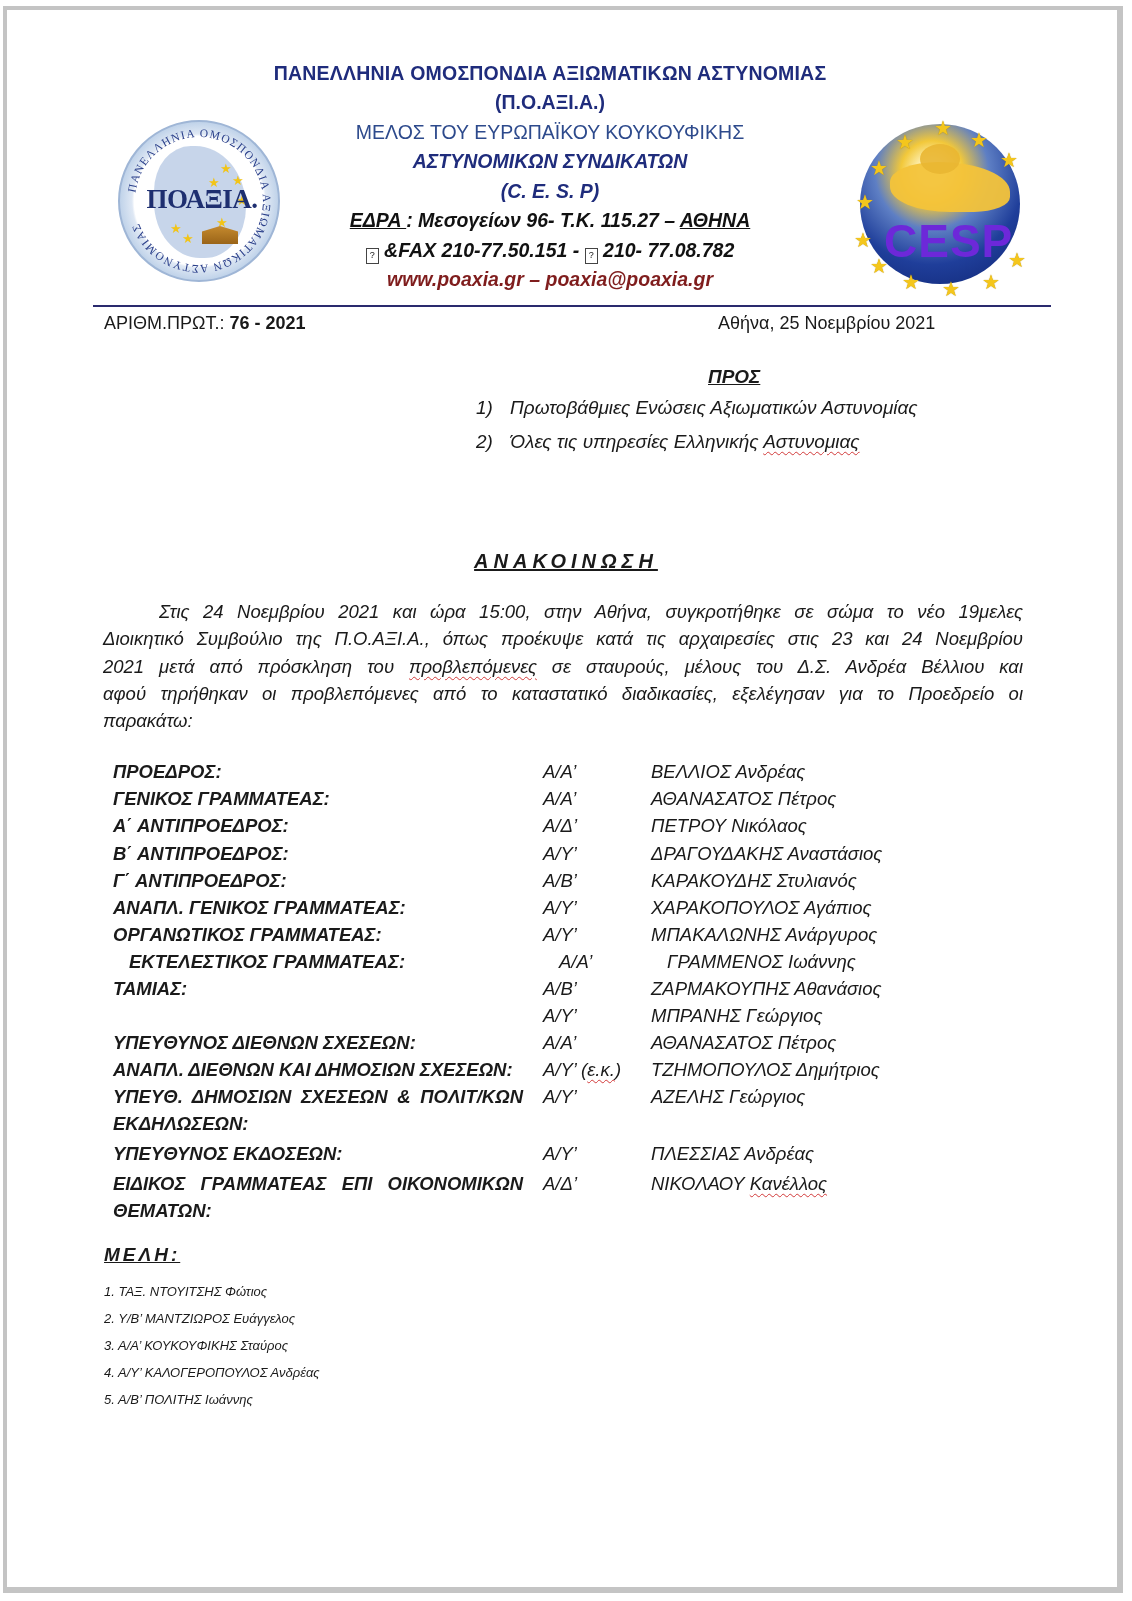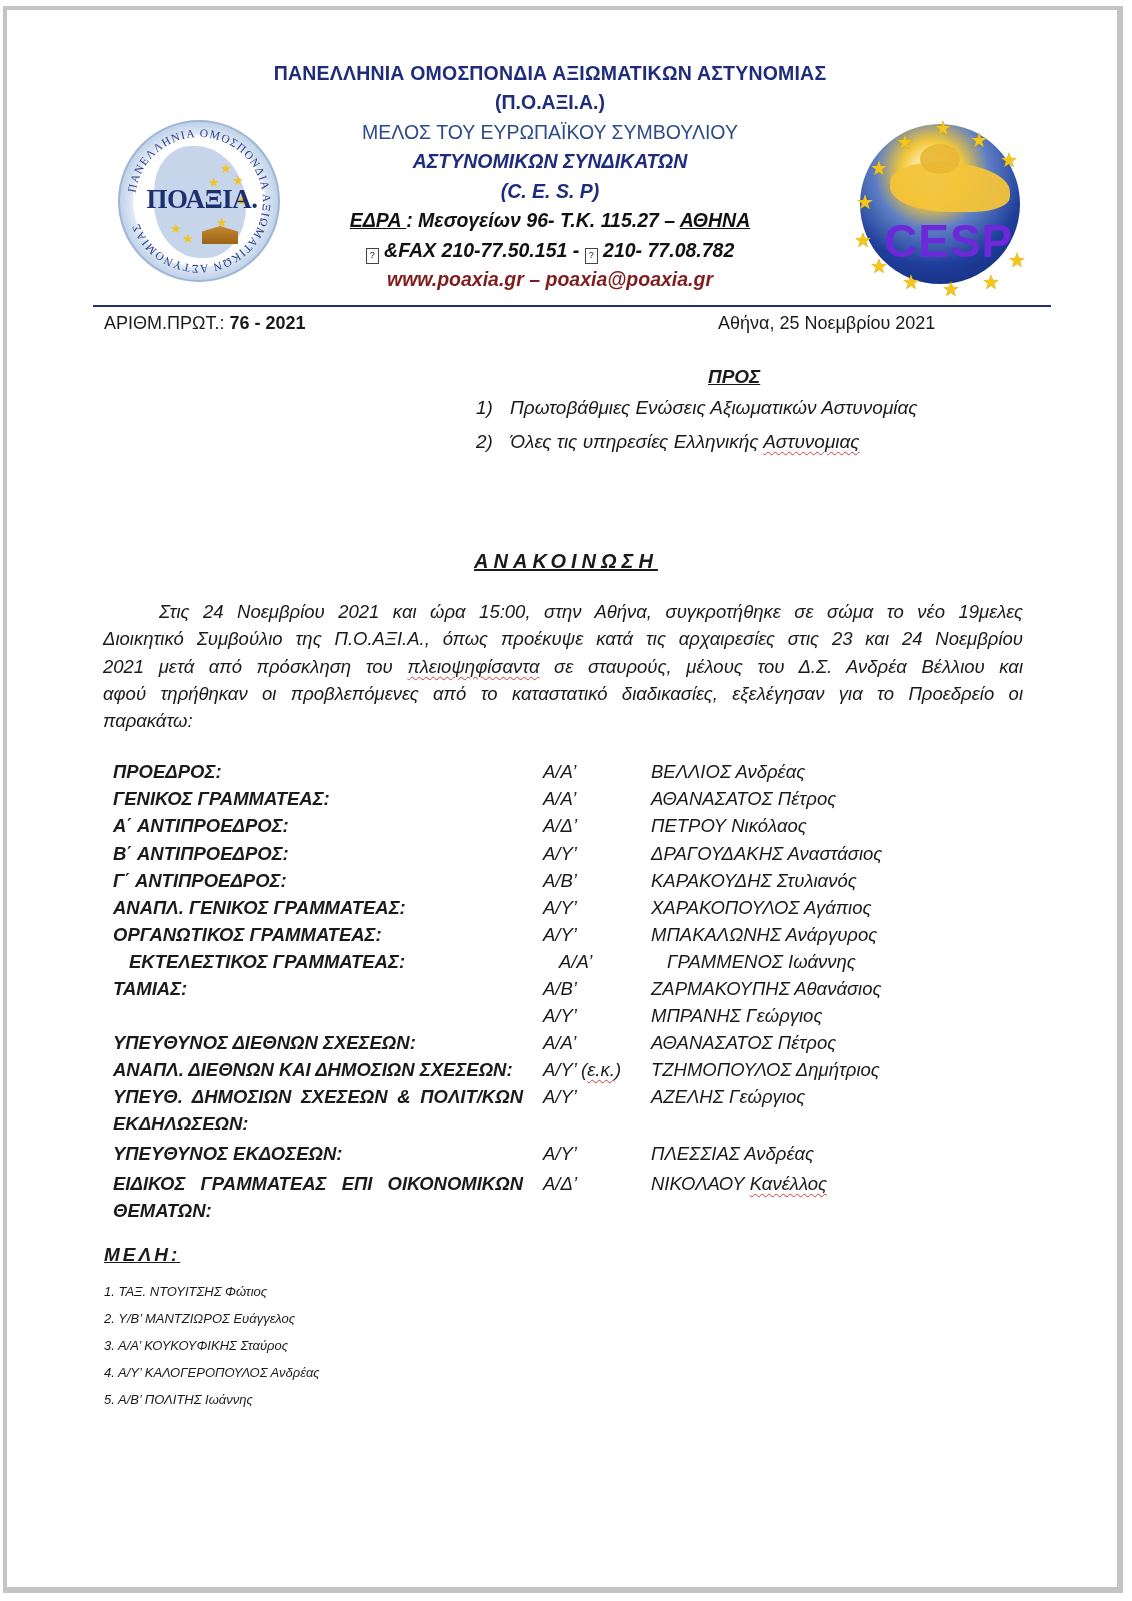--- a/index.html
+++ b/index.html
@@ -75,21 +75,21 @@
   .meli { position:absolute; left:104px; top:1244px; font-size:19px; font-weight:bold; font-style:italic; letter-spacing:3px; text-decoration:underline; }
   .member { position:absolute; left:104px; font-size:13px; font-style:italic; white-space:nowrap; }
 </style>
 </head>
 <body>
 
 <div class="frame"></div>
 
 <div class="hdr-line h1">ΠΑΝΕΛΛΗΝΙΑ ΟΜΟΣΠΟΝΔΙΑ ΑΞΙΩΜΑΤΙΚΩΝ ΑΣΤΥΝΟΜΙΑΣ</div>
 <div class="hdr-line h2">(Π.Ο.ΑΞΙ.Α.)</div>
-<div class="hdr-line h3">ΜΕΛΟΣ ΤΟΥ ΕΥΡΩΠΑΪΚΟΥ ΣΥΜΒΟΥΛΙΟΥ</div>
+<div class="hdr-line h3">ΜΕΛΟΣ ΤΟΥ ΕΥΡΩΠΑΪΚΟΥ ΚΟΥΚΟΥΦΙΚΗΣ</div>
 <div class="hdr-line h4">ΑΣΤΥΝΟΜΙΚΩΝ ΣΥΝΔΙΚΑΤΩΝ</div>
 <div class="hdr-line h5">(C. E. S. P)</div>
 <div class="hdr-line h6">
   <span class="u">ΕΔΡΑ </span><span>: Μεσογείων 96- Τ.Κ. 115.27 – </span><span class="u">ΑΘΗΝΑ</span>
 </div>
 <div class="hdr-line h7">
   <span class="phone-box">?</span><span> &amp;FAX 210-77.50.151 - </span><span class="phone-box">?</span><span> 210- 77.08.782</span>
 </div>
 <div class="hdr-line h8">www.poaxia.gr – poaxia@poaxia.gr</div>
 
@@ -147,21 +147,21 @@
 </div>
 <div class="recip" style="top:431px;">
   <span class="n">2)</span><span>Όλες τις υπηρεσίες Ελληνικής </span><span class="squig">Αστυνομιας</span>
 </div>
 
 <div class="title"><span>ΑΝΑΚΟΙΝΩΣΗ</span></div>
 
 <div class="para">
   <span class="ln first">Στις  24 Νοεμβρίου 2021 και ώρα 15:00, στην Αθήνα, συγκροτήθηκε σε σώμα το νέο 19μελες</span>
   <span class="ln">Διοικητικό Συμβούλιο της Π.Ο.ΑΞΙ.Α., όπως προέκυψε κατά τις αρχαιρεσίες στις 23 και 24 Νοεμβρίου</span>
-  <span class="ln"><span>2021 μετά από πρόσκληση του </span><span class="squig">πλειοψηφίσαντα</span><span> σε σταυρούς, μέλους του Δ.Σ. Ανδρέα Βέλλιου και</span></span>
+  <span class="ln"><span>2021 μετά από πρόσκληση του </span><span class="squig">προβλεπόμενες</span><span> σε σταυρούς, μέλους του Δ.Σ. Ανδρέα Βέλλιου και</span></span>
   <span class="ln">αφού τηρήθηκαν οι προβλεπόμενες από το καταστατικό διαδικασίες, εξελέγησαν για το Προεδρείο οι</span>
   <span class="ln last">παρακάτω:</span>
 </div>
 
 <div class="board-row" style="top:758px;">
   <span class="role">ΠΡΟΕΔΡΟΣ:</span>
   <span class="rank">Α/Α’</span>
   <span class="name">ΒΕΛΛΙΟΣ Ανδρέας</span>
 </div>
 <div class="board-row" style="top:785px;">

